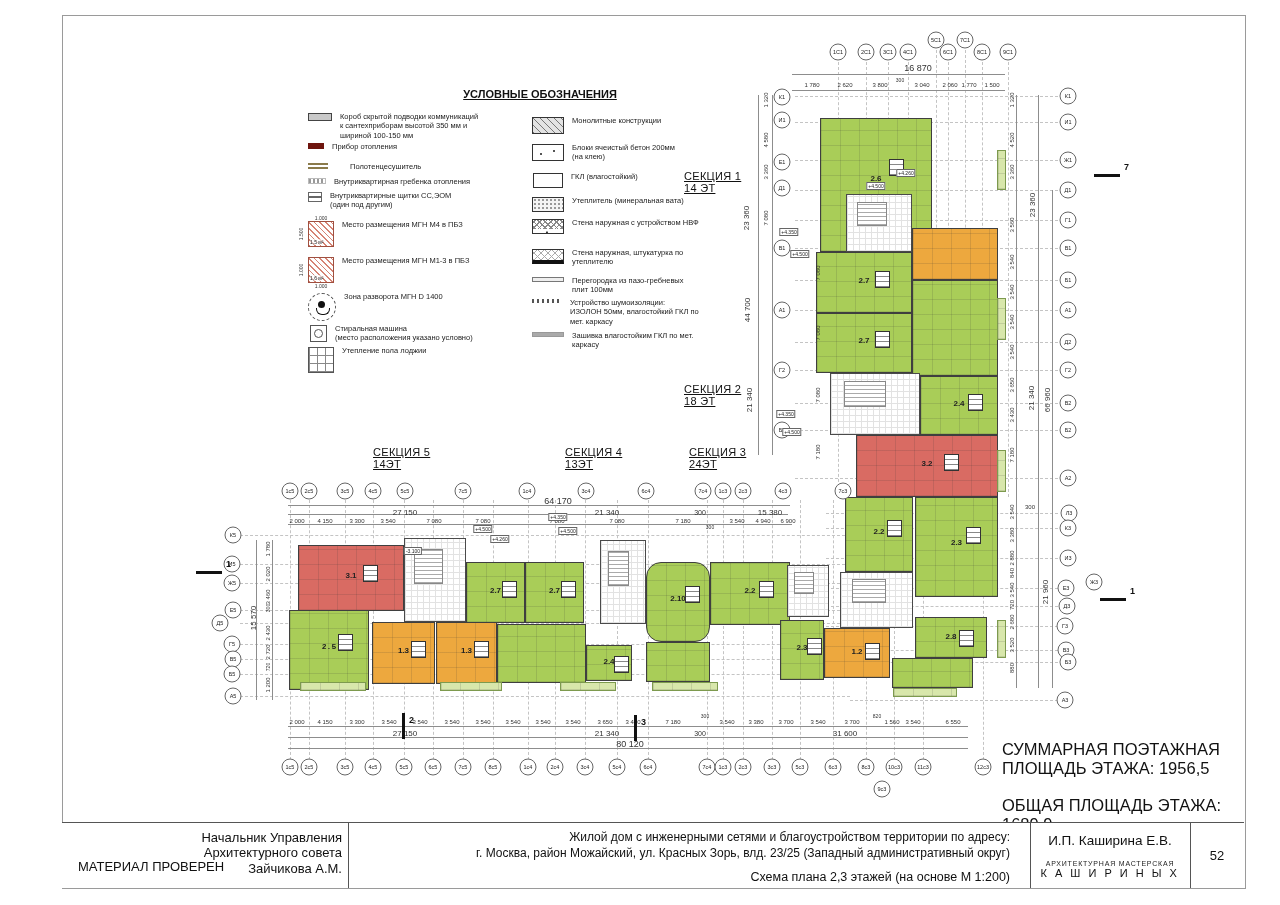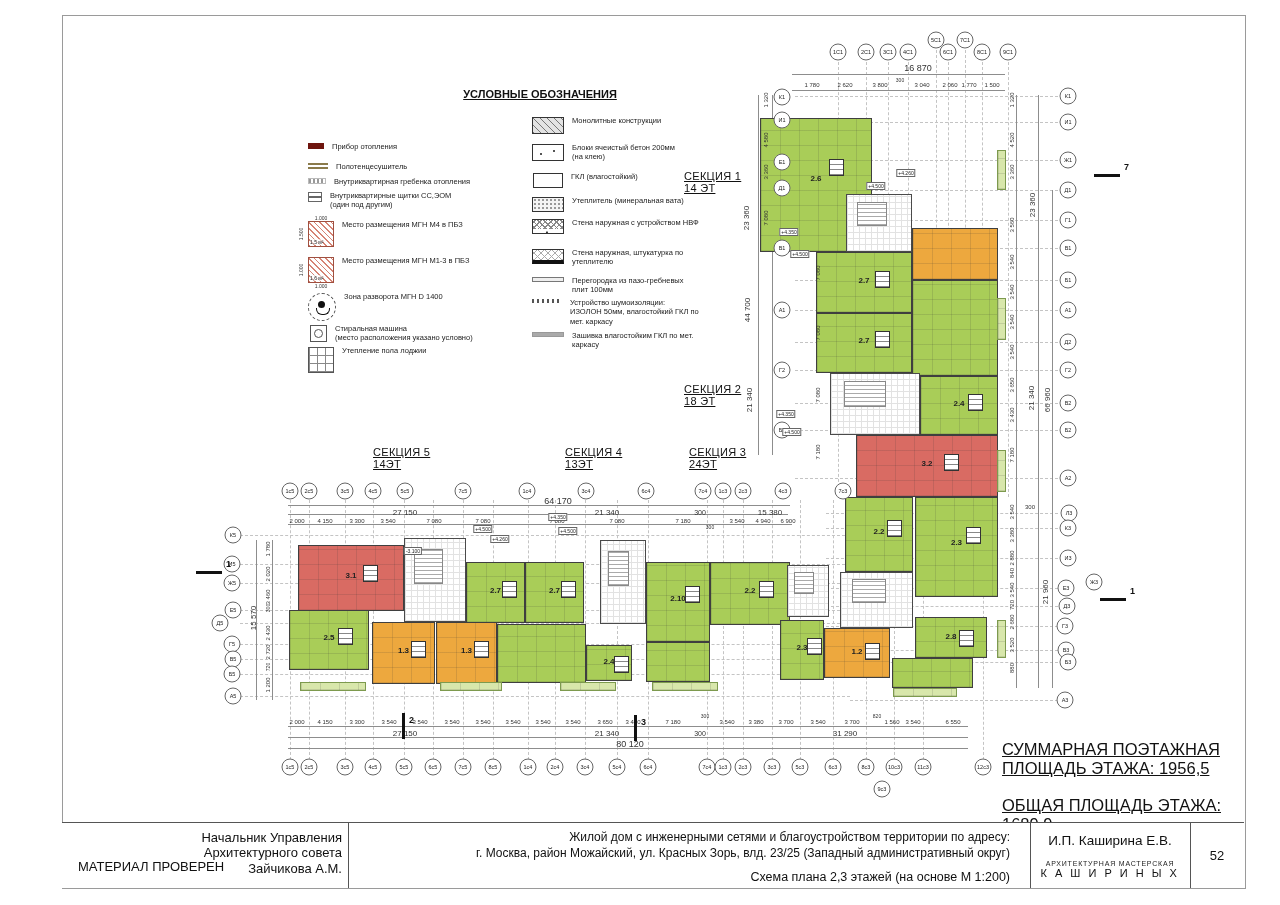--- a/index.html
+++ b/index.html
@@ -83,21 +83,21 @@
   .s-nvf::before{content:"";position:absolute;left:0;bottom:0;width:100%;height:4px;background:#fff;}
   .s-nvf::after{content:"▲";position:absolute;left:12px;bottom:-1px;font-size:4px;color:#222;}
   .s-stucco{width:30px;height:10px;border:1px solid #333;border-bottom:4px solid #111;
         background-image:repeating-linear-gradient(45deg,#aaa 0 1px,transparent 1px 5px),
                          repeating-linear-gradient(-45deg,#aaa 0 1px,transparent 1px 5px);}
   .s-partition{width:30px;height:3px;border:1px solid #777;background:#eee;}
   .s-izolon{width:30px;height:4px;background:repeating-linear-gradient(90deg,#555 0 2px,transparent 2px 5px);}
   .s-gklline{width:30px;height:3px;background:#aaa;border:1px solid #999;}
   
   #summary{position:absolute;left:1002px;top:740px;width:250px;z-index:7;font-size:16.5px;color:#111;}
-  #summary div{line-height:1.18;text-decoration:underline;}
+  #summary div{line-height:1.18;}
   #summary .gap{margin-top:17px;}
   #titleblock{position:absolute;left:62px;top:822px;width:1182px;height:65px;border-top:1px solid #555;background:#fff;z-index:8;}
   .tb-d{position:absolute;top:0;width:0;height:100%;border-left:1px solid #555;}
   #tb-stamp{position:absolute;left:16px;top:36px;font-size:13px;}
   #tb-approver{position:absolute;left:95px;top:7px;width:185px;text-align:right;font-size:13px;line-height:1.18;white-space:pre-line;}
   #tb-center{position:absolute;left:274px;top:7px;width:674px;text-align:right;font-size:12px;line-height:1.3;}
   #tb-center .tb-title{margin-top:8px;font-size:12.5px;}
   #tb-author{position:absolute;left:968px;top:0;width:160px;height:100%;text-align:center;}
   #tb-author .auth{margin-top:10px;font-size:13.5px;}
   #tb-author .studio-sm{margin-top:12px;font-size:7px;letter-spacing:.8px;color:#222;}
@@ -181,21 +181,21 @@
       <div class="dl h" style="top: 726px; left: 288px; width: 680px;"></div>
       <div class="dl h" style="top: 737px; left: 288px; width: 680px;"></div>
       <div class="dl h" style="top: 748px; left: 288px; width: 680px;"></div>
       <div class="dl v" style="left: 758px; top: 95px; height: 360px;"></div>
       <div class="dl v" style="left: 772px; top: 95px; height: 360px;"></div>
       <div class="dl v" style="left: 1016px; top: 95px; height: 593px;"></div>
       <div class="dl v" style="left: 1038px; top: 95px; height: 593px;"></div>
       <div class="dl v" style="left: 1052px; top: 190px; height: 498px;"></div>
       <div class="dl v" style="left: 256px; top: 540px; height: 160px;"></div>
       <div class="dl v" style="left: 272px; top: 540px; height: 160px;"></div>
-      <div class="apt c-green" style="left: 760px; top: 118px; width: 112px; height: 134px; background-color: rgb(169, 205, 88); padding-left: 16px;">
+      <div class="apt c-green" style="left: 820px; top: 118px; width: 112px; height: 134px; background-color: rgb(169, 205, 88); padding-left: 16px;">
         <span class="apt-num">2.6</span>
         <span class="apt-tbl"></span>
       </div>
       <div class="apt c-core" style="left: 846px; top: 194px; width: 66px; height: 58px;"></div>
       <div class="apt c-orange" style="left: 912px; top: 228px; width: 86px; height: 52px; background-color: rgb(237, 168, 62);"></div>
       <div class="apt c-green" style="left: 816px; top: 252px; width: 96px; height: 61px; background-color: rgb(169, 205, 88);">
         <span class="apt-num">2.7</span>
         <span class="apt-tbl"></span>
       </div>
       <div class="apt c-green" style="left: 816px; top: 313px; width: 96px; height: 60px; background-color: rgb(169, 205, 88);">
@@ -227,21 +227,21 @@
       </div>
       <div class="apt c-orange" style="left: 824px; top: 628px; width: 66px; height: 50px; background-color: rgb(237, 168, 62);">
         <span class="apt-num">1.2</span>
         <span class="apt-tbl"></span>
       </div>
       <div class="apt c-green" style="left: 892px; top: 658px; width: 81px; height: 30px; background-color: rgb(169, 205, 88);"></div>
       <div class="apt c-red" style="left: 298px; top: 545px; width: 106px; height: 66px; background-color: rgb(217, 107, 99);">
         <span class="apt-num">3.1</span>
         <span class="apt-tbl"></span>
       </div>
-      <div class="apt c-green" style="left: 289px; top: 610px; width: 80px; height: 60px; background-color: rgb(169, 205, 88);">
+      <div class="apt c-green" style="left: 289px; top: 610px; width: 80px; height: 80px; background-color: rgb(169, 205, 88); font-family: Liberation Mono, monospace;">
         <span class="apt-num">2.5</span>
         <span class="apt-tbl"></span>
       </div>
       <div class="apt c-core" style="left: 404px; top: 538px; width: 62px; height: 84px;"></div>
       <div class="apt c-orange" style="left: 372px; top: 622px; width: 63px; height: 62px; background-color: rgb(237, 168, 62);">
         <span class="apt-num">1.3</span>
         <span class="apt-tbl"></span>
       </div>
       <div class="apt c-orange" style="left: 436px; top: 622px; width: 61px; height: 62px; background-color: rgb(237, 168, 62);">
         <span class="apt-num">1.3</span>
@@ -254,21 +254,21 @@
       <div class="apt c-green" style="left: 525px; top: 562px; width: 59px; height: 61px; background-color: rgb(169, 205, 88);">
         <span class="apt-num">2.7</span>
         <span class="apt-tbl"></span>
       </div>
       <div class="apt c-green" style="left: 497px; top: 624px; width: 89px; height: 59px; background-color: rgb(169, 205, 88);"></div>
       <div class="apt c-green" style="left: 586px; top: 645px; width: 46px; height: 36px; background-color: rgb(169, 205, 88);">
         <span class="apt-num">2.4</span>
         <span class="apt-tbl"></span>
       </div>
       <div class="apt c-core" style="left: 600px; top: 540px; width: 46px; height: 84px;"></div>
-      <div class="apt c-green" style="left: 646px; top: 562px; width: 64px; height: 80px; background-color: rgb(169, 205, 88);">
+      <div class="apt c-green" style="left: 646px; top: 562px; width: 64px; height: 80px; background-color: rgb(169, 205, 88); border-radius: 15px;">
         <span class="apt-num">2.10</span>
         <span class="apt-tbl"></span>
       </div>
       <div class="apt c-green" style="left: 710px; top: 562px; width: 80px; height: 63px; background-color: rgb(169, 205, 88);">
         <span class="apt-num">2.2</span>
         <span class="apt-tbl"></span>
       </div>
       <div class="apt c-green" style="left: 646px; top: 642px; width: 64px; height: 40px; background-color: rgb(169, 205, 88);"></div>
       <div class="apt c-green" style="left: 780px; top: 620px; width: 44px; height: 60px; background-color: rgb(169, 205, 88);">
         <span class="apt-num">2.3</span>
@@ -462,21 +462,21 @@
       <div class="dim" style="left: 786px; top: 722px; font-size: 6px;">3 700</div>
       <div class="dim" style="left: 818px; top: 722px; font-size: 6px;">3 540</div>
       <div class="dim" style="left: 852px; top: 722px; font-size: 6px;">3 700</div>
       <div class="dim" style="left: 877px; top: 716px; font-size: 5px;">820</div>
       <div class="dim" style="left: 892px; top: 722px; font-size: 6px;">1 560</div>
       <div class="dim" style="left: 913px; top: 722px; font-size: 6px;">3 540</div>
       <div class="dim" style="left: 953px; top: 722px; font-size: 6px;">6 550</div>
       <div class="dim" style="left: 405px; top: 733px; font-size: 8px;">27 150</div>
       <div class="dim" style="left: 607px; top: 733px; font-size: 8px;">21 340</div>
       <div class="dim" style="left: 700px; top: 733px; font-size: 7px;">300</div>
-      <div class="dim" style="left: 845px; top: 733px; font-size: 8px;">31 290</div>
+      <div class="dim" style="left: 845px; top: 733px; font-size: 8px;">31 600</div>
       <div class="dim" style="left: 630px; top: 744px; font-size: 9px;">80 120</div>
       <div class="elev" style="left: 789px; top: 232px;">+4.350</div>
       <div class="elev" style="left: 800px; top: 254px;">+4.500</div>
       <div class="elev" style="left: 786px; top: 414px;">+4.350</div>
       <div class="elev" style="left: 792px; top: 432px;">+4.500</div>
       <div class="elev" style="left: 558px; top: 517px;">+4.350</div>
       <div class="elev" style="left: 483px; top: 529px;">+4.500</div>
       <div class="elev" style="left: 500px; top: 539px;">+4.260</div>
       <div class="elev" style="left: 568px; top: 531px;">+4.500</div>
       <div class="elev" style="left: 413px; top: 551px;">-3.100</div>
@@ -509,25 +509,31 @@
         <span>13ЭТ</span>
       </div>
       <div class="section-label" style="left: 689px; top: 446px;">
         <span>СЕКЦИЯ 3</span>
         <span>24ЭТ</span>
       </div>
     </div>
 
   <div id="legend">
     <div id="legend-title">УСЛОВНЫЕ ОБОЗНАЧЕНИЯ</div>
+  <div class="leg-item" style="left: 8px; top: 24px;">
+        <span class="sym s-duct"></span>
+        <span class="leg-txt">Короб скрытой подводки коммуникаций
+к сантехприборам высотой 350 мм и
+шириной 100-150 мм</span>
+      </div>
       <div class="leg-item" style="left: 8px; top: 54px;">
         <span class="sym s-heater"></span>
         <span class="leg-txt">Прибор отопления</span>
       </div>
-      <div class="leg-item" style="left: 8px; top: 74px;">
+      <div class="leg-item" style="left: 8px; top: 74px; gap: 14px;">
         <span class="sym s-towel"></span>
         <span class="leg-txt">Полотенцесушитель</span>
       </div>
       <div class="leg-item" style="left: 8px; top: 89px;">
         <span class="sym s-comb"></span>
         <span class="leg-txt">Внутриквартирная гребенка отопления</span>
       </div>
       <div class="leg-item" style="left: 8px; top: 103px;">
         <span class="sym s-panels"></span>
         <span class="leg-txt">Внутриквартирные щитки СС,ЭОМ

